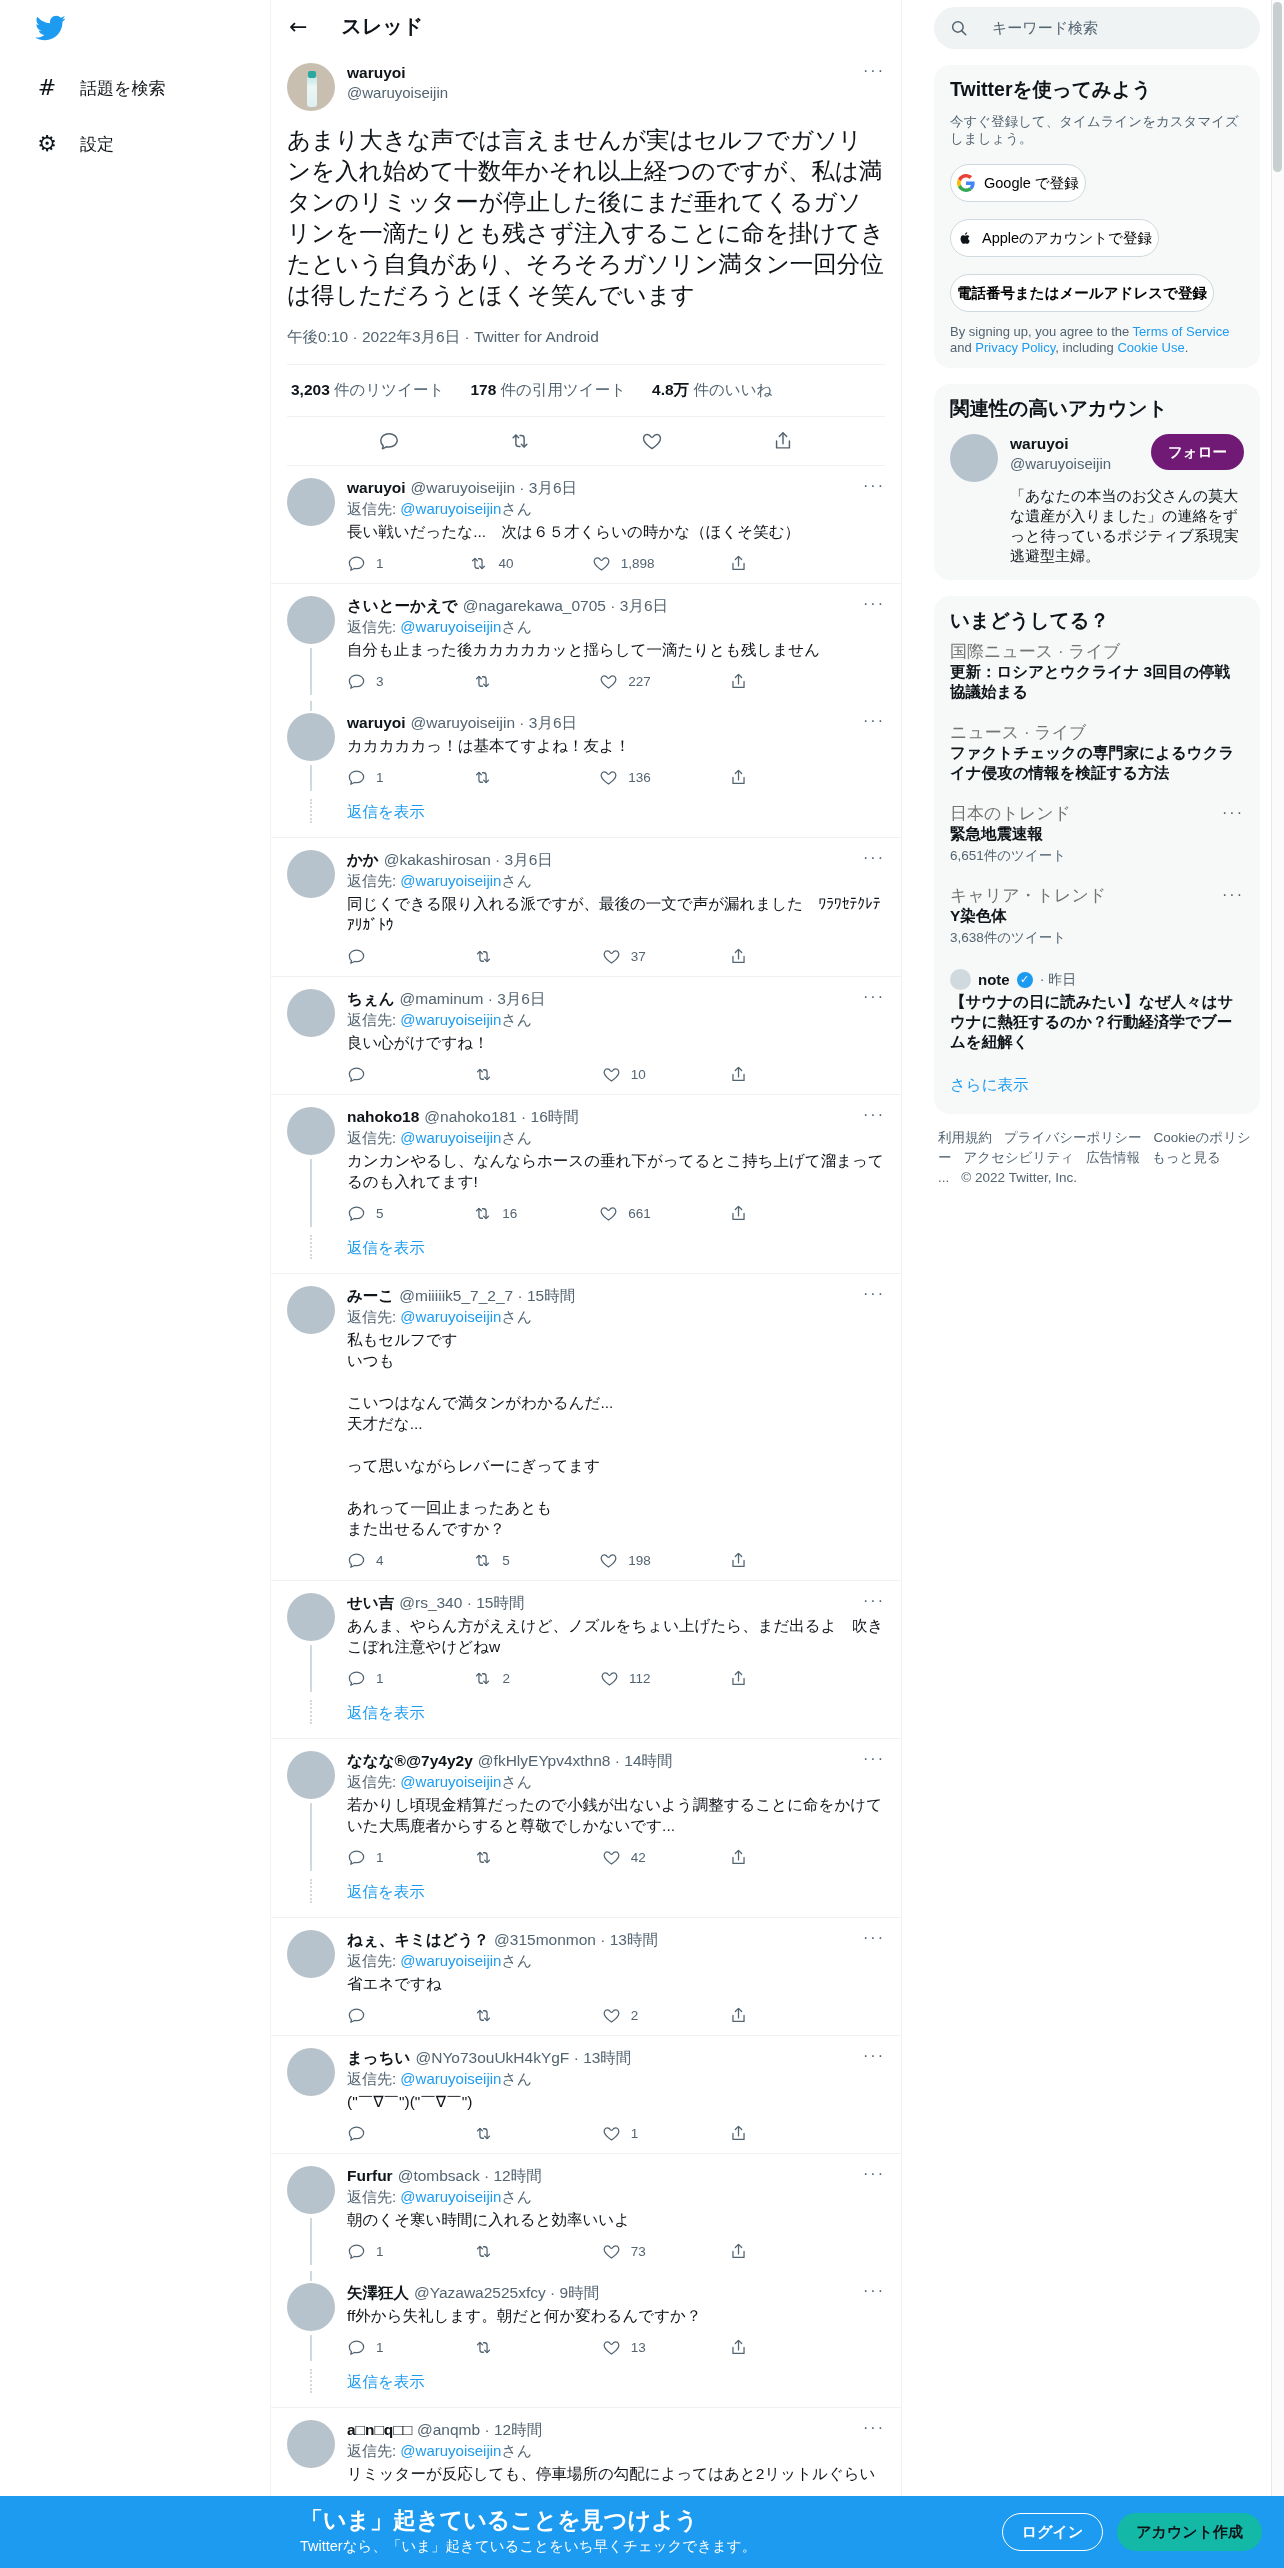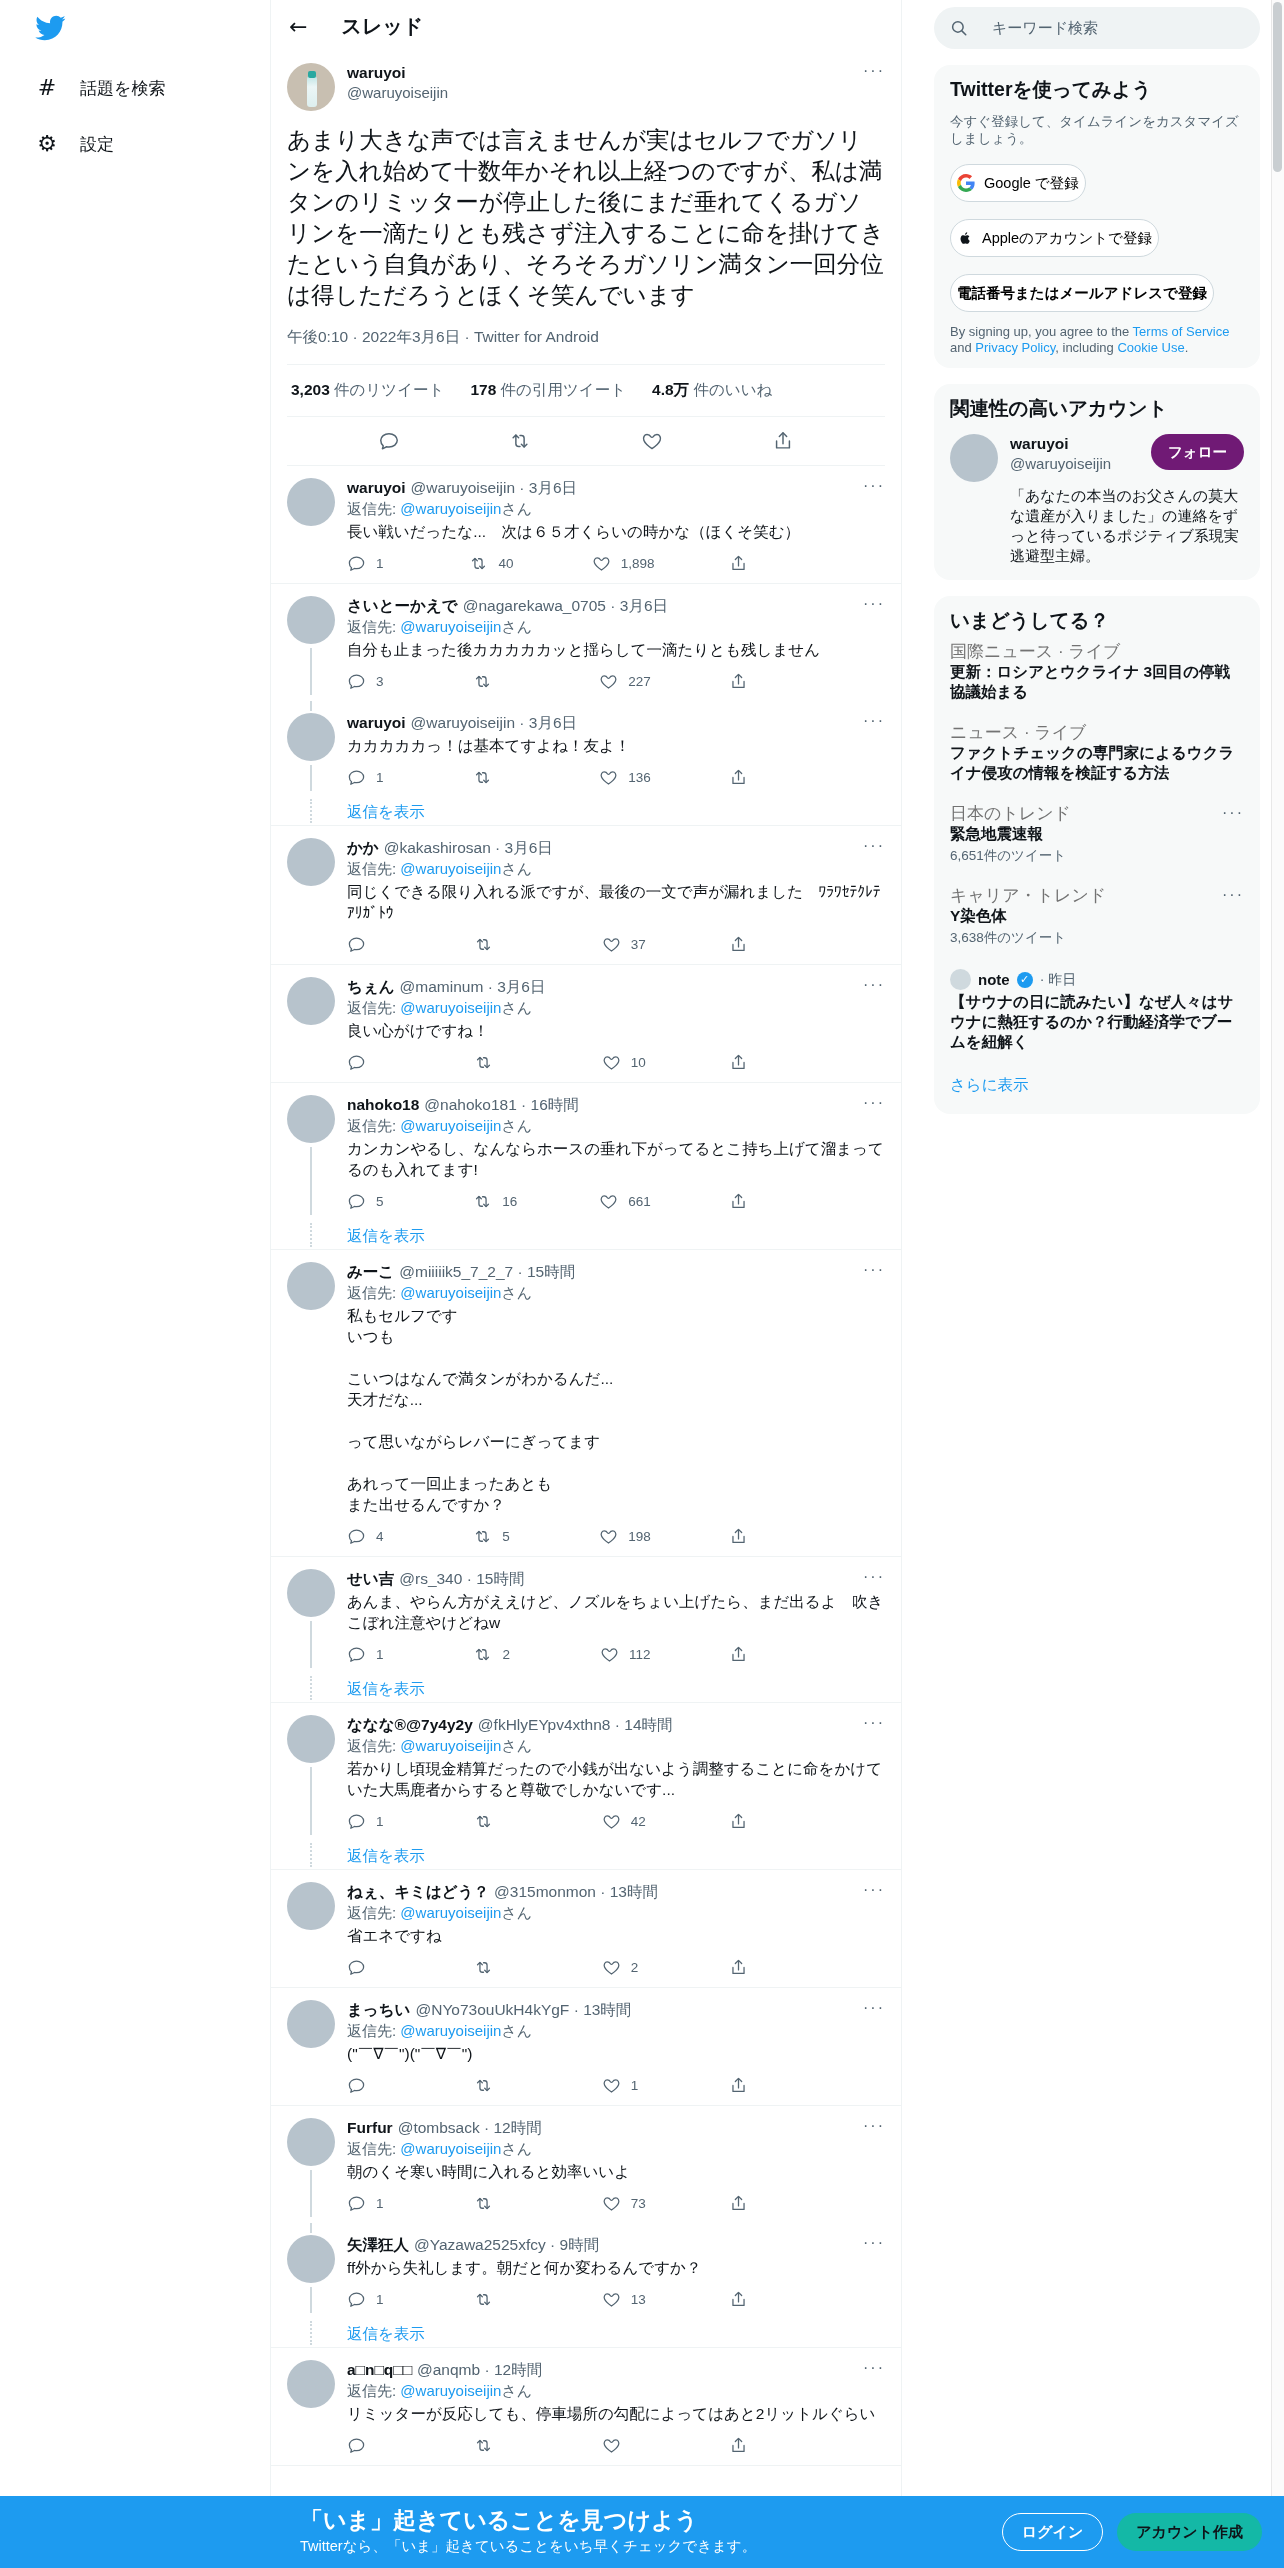--- a/index.html
+++ b/index.html
@@ -53,21 +53,21 @@
   .r-head { display:flex; font-size:15.5px; line-height:20px; gap:5px; align-items:baseline; }
   .r-name { font-weight:700; white-space:nowrap; }
   .r-meta { color:#536471; }
   .r-head .more-dots { align-self:flex-start; }
   .replying { font-size:15px; color:#536471; line-height:20px; margin-top:1px; }
   .replying a { color:#1d9bf0; text-decoration:none; cursor:pointer; }
   .r-text { font-size:15.5px; line-height:21px; margin-top:2px; white-space:pre-line; }
   .r-actions { display:flex; max-width:430px; justify-content:space-between; margin-top:12px; padding-bottom:4px; }
   .act { display:flex; align-items:center; gap:10px; color:#536471; font-size:13.5px; cursor:pointer; min-width:48px; }
   .act svg { width:19px; height:19px; flex:none; }
-  .show-row { display:flex; padding:2px 16px 2px; border-bottom:1px solid #eff3f4; align-items:flex-end; }
+  .show-row { display:flex; padding:2px 16px 14px; border-bottom:1px solid #eff3f4; align-items:flex-end; }
   .show-row .dots { width:48px; display:flex; justify-content:center; margin-right:12px; }
   .show-row .dots i { display:block; height:24px; border-left:2px dotted #cfd9de; }
   .show-link { color:#1d9bf0; font-size:15.5px; cursor:pointer; }
 
   
   .right-rail { position:absolute; left:934px; top:0; width:326px; }
   .search-pill { display:flex; align-items:center; gap:24px; background:#eff3f4; border-radius:9999px; height:42px;
                  padding:0 16px; margin-top:7px; cursor:text; }
   .search-pill svg { width:18px; height:18px; stroke:#536471; fill:none; stroke-width:2; stroke-linecap:round; }
   .search-ph { color:#536471; font-size:15px; }
@@ -951,20 +951,21 @@
       <span class="promo-name">note</span>
       <span class="badge">✓</span>
       <span class="promo-time">· 昨日</span>
     </div>
     <div class="trend-title">【サウナの日に読みたい】なぜ人々はサウナに熱狂するのか？行動経済学でブームを紐解く</div>
   </div>
         </div>
       <div class="show-more">さらに表示</div>
     </section>
 
+    <footer class="rail-footer" id="rail-footer"><span>利用規約</span><span>プライバシーポリシー</span><span>Cookieのポリシー</span><span>アクセシビリティ</span><span>広告情報</span><span>もっと見る ...</span><span class="copy">© 2022 Twitter, Inc.</span></footer>
   </aside>
 
   <div class="scrollbar">
     <div class="scroll-thumb"></div>
   </div>
 
   <div class="banner">
     <div class="banner-text">
       <div class="banner-title">「いま」起きていることを見つけよう</div>
       <div class="banner-sub">Twitterなら、「いま」起きていることをいち早くチェックできます。</div>

